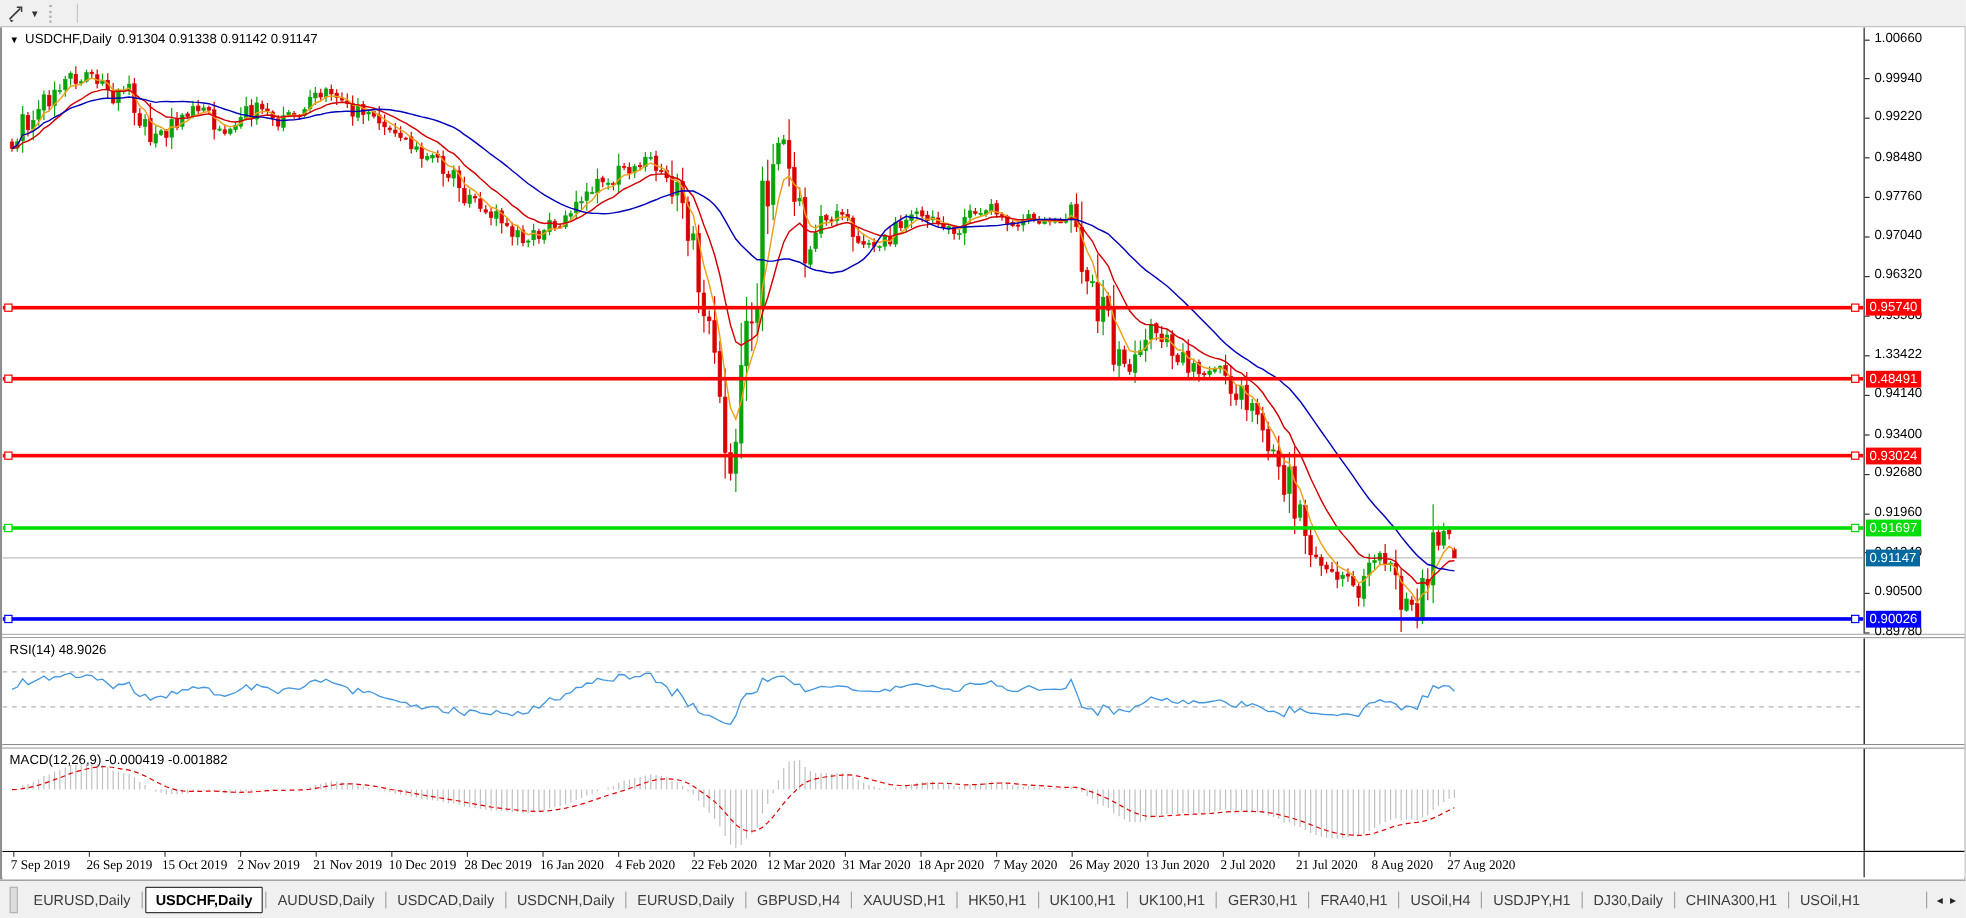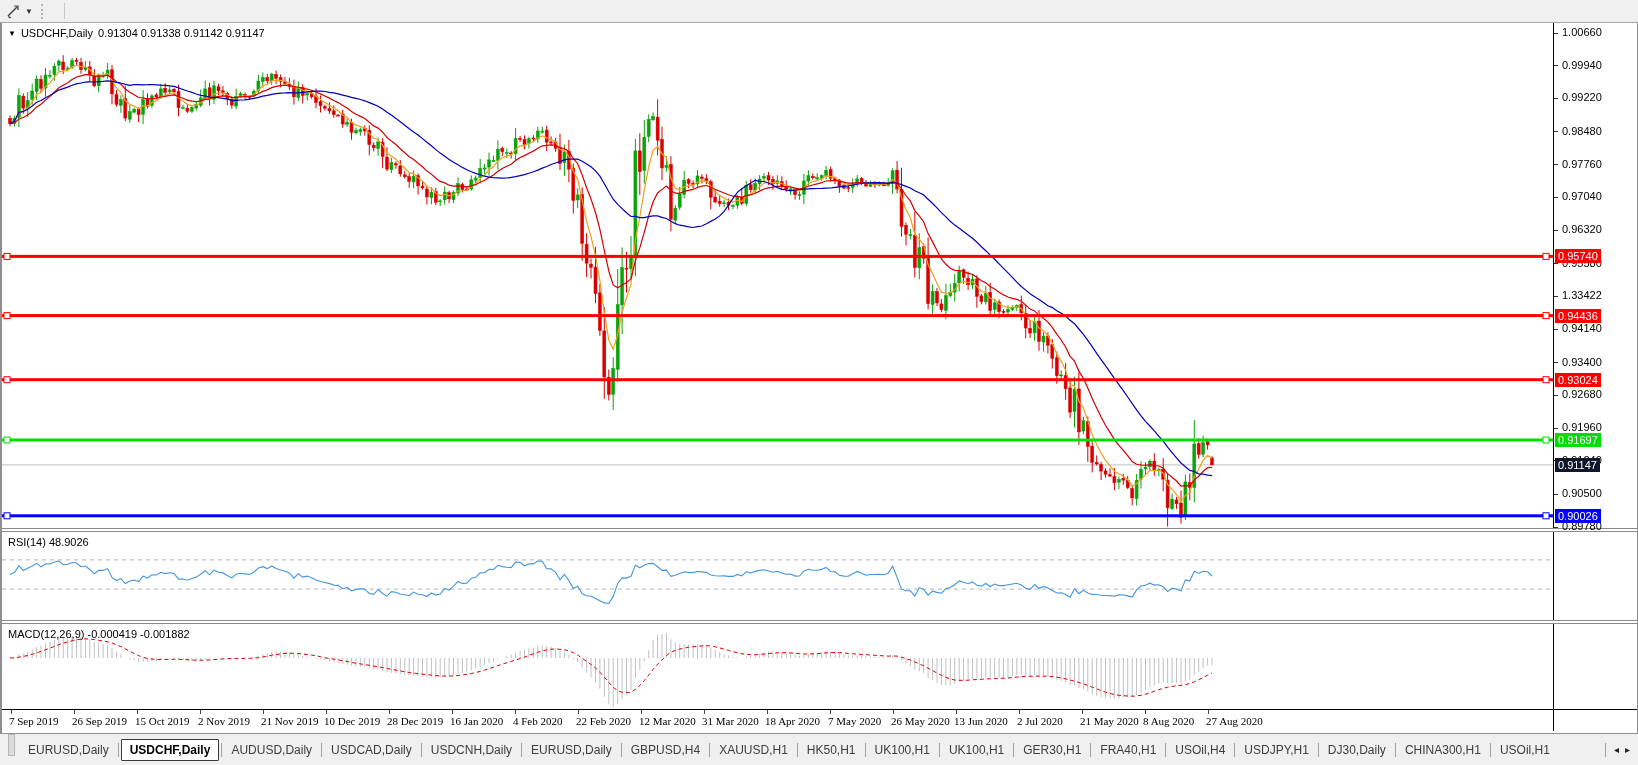--- a/index.html
+++ b/index.html
@@ -32,21 +32,21 @@
   .price-tag{position:absolute;left:1px;padding:1px 3px;font-size:11px;line-height:12px;
     color:#fff;z-index:8;white-space:nowrap;}
   .price-tag.current{z-index:9;}
 
   
   .date-axis .plot{height:100%;font-family:Liberation Serif, serif;}
   .date-label{position:absolute;top:5px;font-size:11px;color:#000;white-space:nowrap;}
   .date-tick{position:absolute;top:0;width:1px;height:4px;background:#444;}
 
   
-  .tabbar{height:32px;box-sizing:border-box;display:flex;background:#f0f0f0;
+  .tabbar{height:32px;box-sizing:border-box;display:flex;align-items:center;background:#f0f0f0;
     border-top:1px solid #919191;padding-left:8px;white-space:nowrap;overflow:hidden;}
   .tabbar-grip{width:5px;height:20px;background:#dcdcdc;border:1px solid #b5b5b5;margin-right:6px;}
   .tab{font-size:12px;color:#3d3d3d;padding:4px 7px;cursor:default;}
   .tab.active{background:#fff;border:1px solid #3a3a3a;color:#000;font-weight:bold;
     padding:3px 8px;border-radius:1px;}
   .tab-div{display:inline-block;width:1px;height:14px;background:#a3a3a3;margin:0 2px;vertical-align:middle;}
   .tab-scroll{margin-left:auto;display:flex;align-items:center;gap:6px;padding:0 8px;}
   .tab-scroll span{font-size:10px;color:#222;cursor:default;}
   svg{display:block;}
 </style>
@@ -670,25 +670,25 @@
           <div class="axis-label" style="top:365px">0.92680</div>
           <div class="tick-dash" style="top:405px"></div>
           <div class="axis-label" style="top:398px">0.91960</div>
           <div class="tick-dash" style="top:437px"></div>
           <div class="axis-label" style="top:431px">0.91240</div>
           <div class="tick-dash" style="top:471px"></div>
           <div class="axis-label" style="top:464px">0.90500</div>
           <div class="tick-dash" style="top:504px"></div>
           <div class="axis-label" style="top:497px">0.89780</div>
           <div class="price-tag" style="top:226px;background:#fe0000">0.95740</div>
-          <div class="price-tag" style="top:286px;background:#fe0000">0.94436</div>
+          <div class="price-tag" style="top:286px;background:#fe0000">0.48491</div>
           <div class="price-tag" style="top:350px;background:#fe0000">0.93024</div>
           <div class="price-tag" style="top:410px;background:#00dd00">0.91697</div>
           <div class="price-tag" style="top:486px;background:#0000fe">0.90026</div>
-          <div class="price-tag current" style="top:435px;background:#0f172a">0.91147</div>
+          <div class="price-tag current" style="top:435px;background:#0369a1">0.91147</div>
         </div>
     </div>
 
     <div class="sep"></div>
 
     <div class="panel" style="height:89px">
       <div class="plot" style="height:88px">
         <svg id="rsi-svg" width="1551" height="88">
             <line x1="0" y1="27.9" x2="1551" y2="27.9" stroke="#b4b4b4" stroke-width="1" stroke-dasharray="4 4"></line>
             <line x1="0" y1="57.1" x2="1551" y2="57.1" stroke="#b4b4b4" stroke-width="1" stroke-dasharray="4 4"></line>
@@ -1015,21 +1015,21 @@
           <div class="date-label" style="left:763px">18 Apr 2020</div>
           <div class="date-tick" style="left:828px"></div>
           <div class="date-label" style="left:826px">7 May 2020</div>
           <div class="date-tick" style="left:891px"></div>
           <div class="date-label" style="left:889px">26 May 2020</div>
           <div class="date-tick" style="left:954px"></div>
           <div class="date-label" style="left:952px">13 Jun 2020</div>
           <div class="date-tick" style="left:1017px"></div>
           <div class="date-label" style="left:1015px">2 Jul 2020</div>
           <div class="date-tick" style="left:1080px"></div>
-          <div class="date-label" style="left:1078px">21 May 2020</div>
+          <div class="date-label" style="left:1078px">21 Jul 2020</div>
           <div class="date-tick" style="left:1143px"></div>
           <div class="date-label" style="left:1141px">8 Aug 2020</div>
           <div class="date-tick" style="left:1206px"></div>
           <div class="date-label" style="left:1204px">27 Aug 2020</div>
         </div>
       <div class="axis"></div>
     </div>
   </div>
 
   <div class="tabbar">

